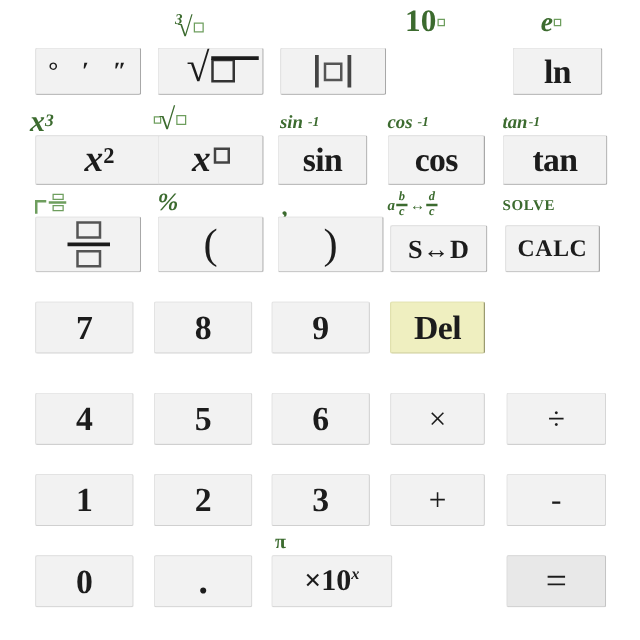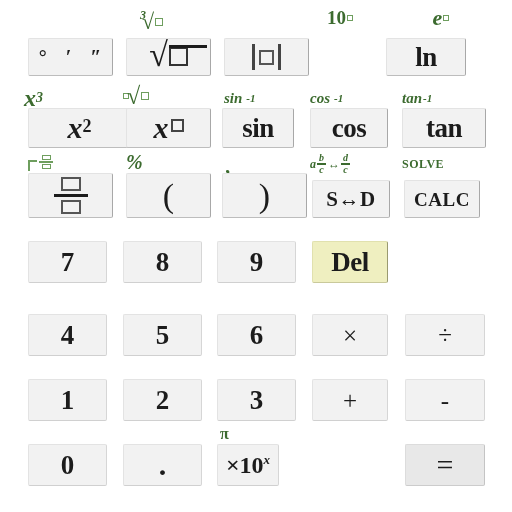--- a/index.html
+++ b/index.html
@@ -195,21 +195,21 @@
 <body>
 
 <div id="keypad">
 
   <div class="shift center" style="left:88px; top:12px; width:124px;">
     <span style="font-size:12px; position:relative; top:-7px; left:4px;">3</span>
       <span class="radical" style="font-size:22px; line-height:14px; color:#3c6b2f;">√</span>
       <span class="sq"></span>
   </div>
   <div class="shift center" style="left:295px; top:8px; width:90px;">
-    <span style="font-style:normal; font-size:19px;">10</span>
+    <span style="font-style:normal; font-size:25px;">10</span>
       <span class="sqsm"></span>
   </div>
   <div class="shift center" style="left:396px; top:8px; width:90px;">
     <span style="font-size:22px;">e</span>
       <span class="sqsm"></span>
   </div>
 
   <div class="key" style="left:28px; top:38px; width:85px; height:38px;">
     <span class="lbl dms">° ′ ″</span>
   </div>
@@ -224,21 +224,21 @@
 
   <div class="key" style="left:224px; top:38px; width:85px; height:38px;">
     <span class="absval">
       <span class="bar"></span>
         <span class="boxsm"></span>
         <span class="bar"></span>
     </span>
   </div>
 
 
-  <div class="key" style="left:386px; top:38px; width:80px; height:38px;text-align:right;">
+  <div class="key" style="left:410px; top:38px; width:72px; height:38px;text-align:right;">
     <span class="lbl f-word">ln</span>
   </div>
 
   <div class="shift left" style="left:22px; top:88px; width:100px;">
     <span class="xvar" style="font-size:24px; color:#3c6b2f;">x</span>
       <sup style="font-size:14px;">3</sup>
   </div>
   <div class="shift left" style="left:120px; top:86px; width:110px;">
     <span class="sqsm" style="vertical-align:middle; margin-right:-2px;"></span>
       <span class="radical" style="font-size:24px; line-height:14px; color:#3c6b2f;">√</span>
@@ -385,21 +385,21 @@
   <div class="shift left" style="left:218px; top:424px; width:80px;">
     <span style="font-size:16px; font-style:normal;">π</span>
   </div>
 
   <div class="key flat" style="left:28px; top:444px; width:79px; height:42px;">
     <span class="lbl f-num">0</span>
   </div>
   <div class="key flat" style="left:123px; top:444px; width:79px; height:42px;">
     <span class="lbl dot">.</span>
   </div>
-  <div class="key flat" style="left:217px; top:444px; width:62px; height:42px;">
+  <div class="key flat" style="left:217px; top:444px; width:97px; height:42px;">
     <span class="lbl exp10">
       ×10<span class="ex">x</span>
     </span>
   </div>
   <div class="key eq" style="left:405px; top:444px; width:80px; height:42px;">
     <span class="lbl op" style="font-size:30px;">=</span>
   </div>
 
 </div>
 

